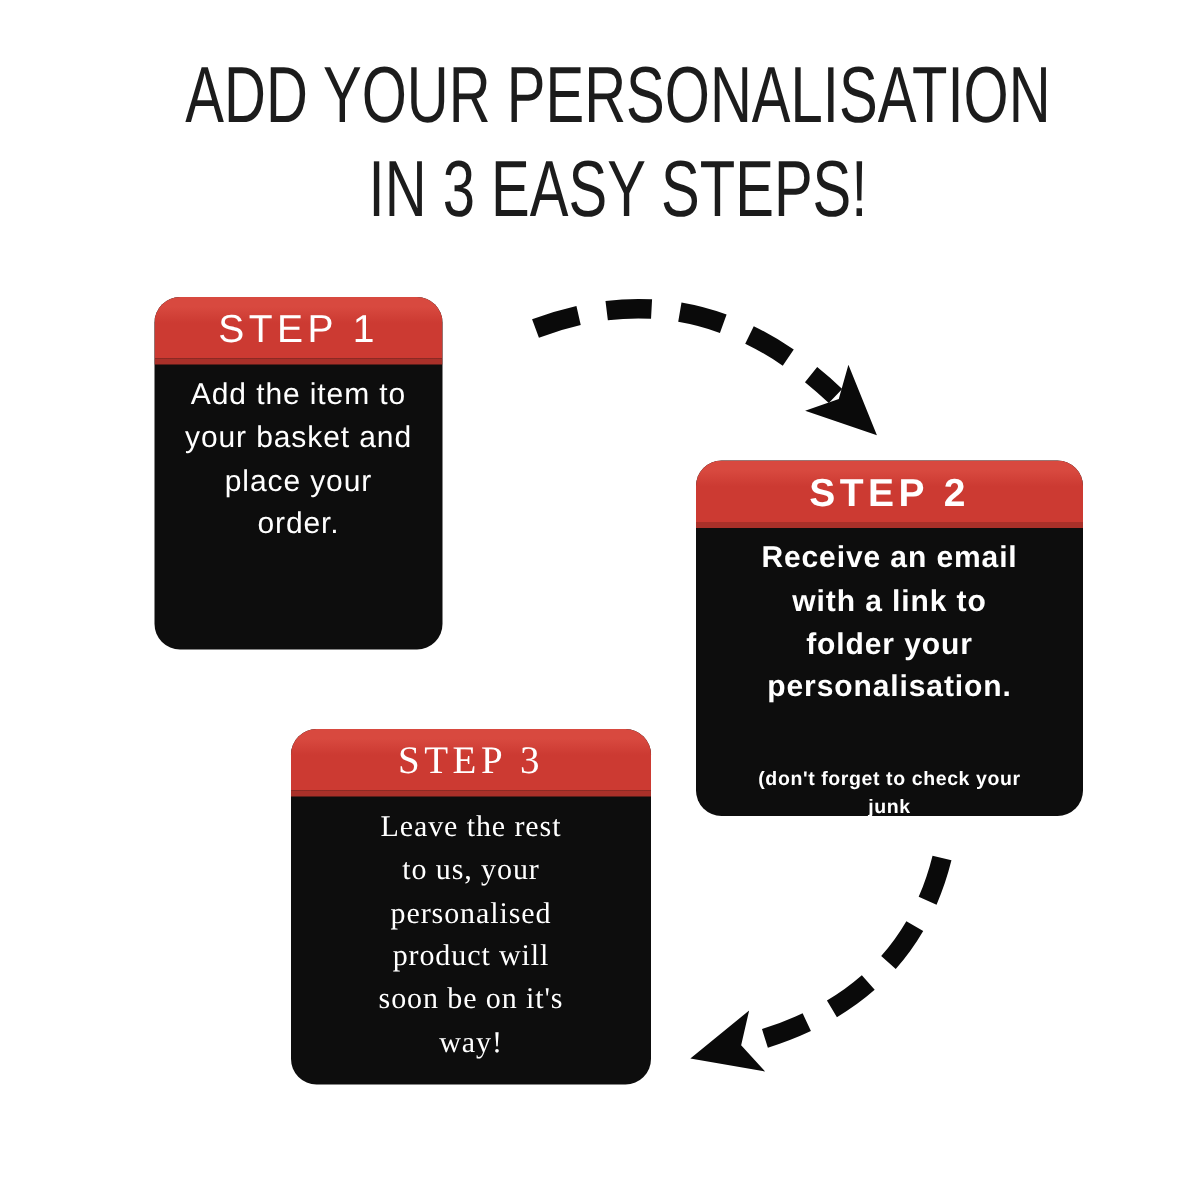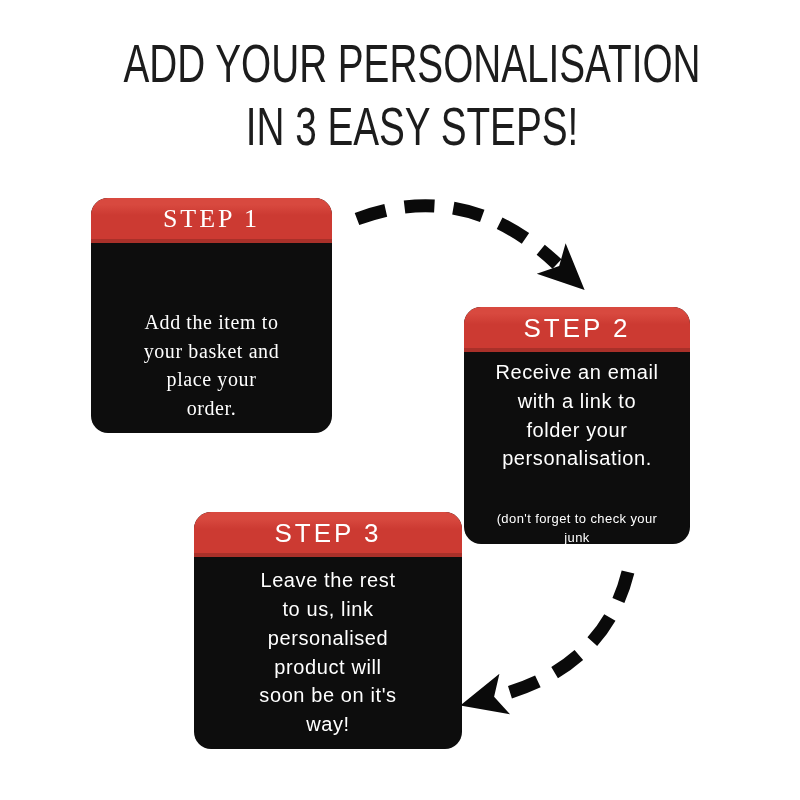--- a/index.html
+++ b/index.html
@@ -59,23 +59,23 @@
 
   
   .card {
     position: absolute;
     border-radius: 17px;
     background: var(--card-black, #0d0d0d);
     display: flex;
     flex-direction: column;
     overflow: hidden;
   }
-  .card-1 { left: 91px;  top: 198px; width: 241px; height: 235px; font-family: Liberation Serif, serif; }
-  .card-2 { left: 464px; top: 307px; width: 226px; height: 237px; }
-  .card-3 { left: 194px; top: 512px; width: 268px; height: 237px; }
+  .card-1 { left: 103px;  top: 198px; width: 192px; height: 235px; }
+  .card-2 { left: 464px; top: 307px; width: 258px; height: 237px; font-weight: bold; }
+  .card-3 { left: 194px; top: 486px; width: 240px; height: 237px; font-family: Liberation Serif, serif; }
 
   .card-header {
     flex: 0 0 auto;
     height: 41px;
     display: flex;
     align-items: center;
     justify-content: center;
     background: linear-gradient(
       180deg,
       var(--header-red-light, #d8493f) 0%,
@@ -90,21 +90,21 @@
     font-size: 26px;
     letter-spacing: 3px;
     line-height: 1;
   }
 
   .card-body {
     flex: 1 1 auto;
     display: flex;
     flex-direction: column;
     align-items: center;
-    justify-content: flex-end;
+    justify-content: flex-start;
     gap: 22px;
     padding: 6px 14px 10px;
   }
   .body-text {
     margin: 0;
     color: var(--text-white, #ffffff);
     font-size: 20px;
     line-height: 1.44;
     letter-spacing: 0.6px;
     text-align: center;
@@ -165,21 +165,21 @@
 folder)</p>
     </div>
   </section>
 
   <section class="card card-3">
     <div class="card-header">
       <span class="step-label">STEP 3</span>
     </div>
     <div class="card-body">
       <p class="body-text">Leave the rest
-to us, link
+to us, your
 personalised
 product will
 soon be on it's
 way!</p>
     </div>
   </section>
 
 </div>
 
 </body></html>

